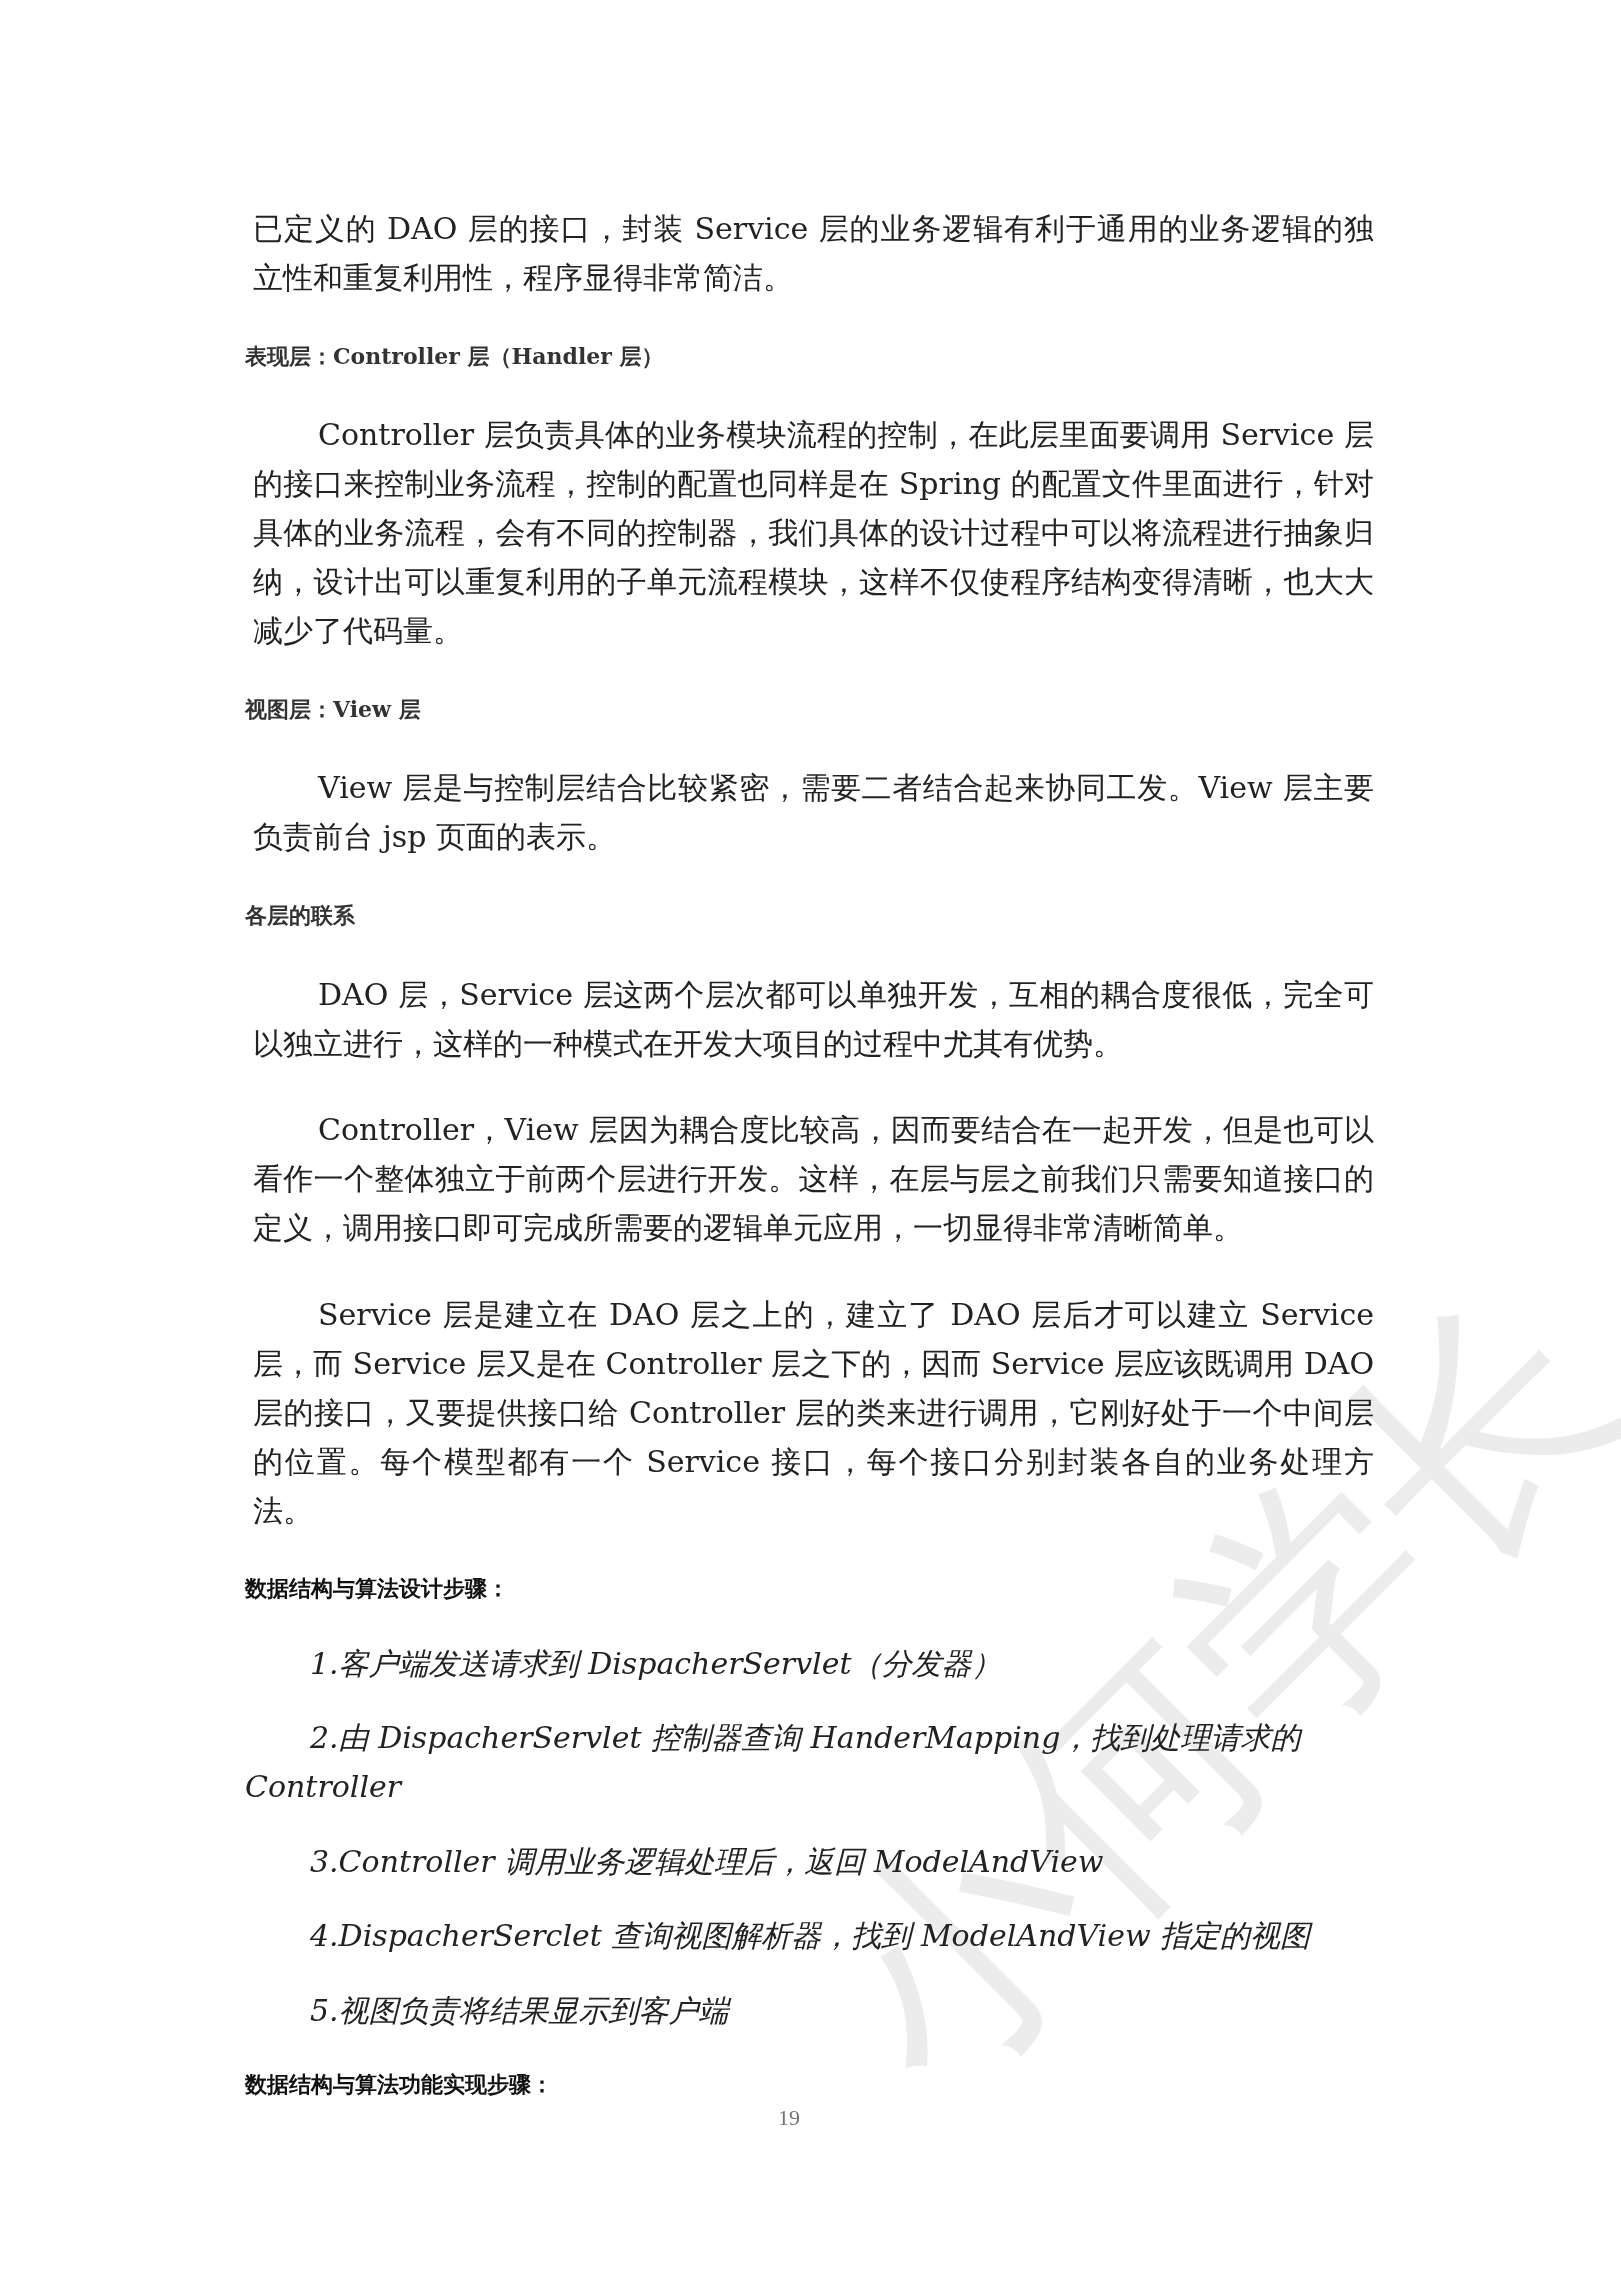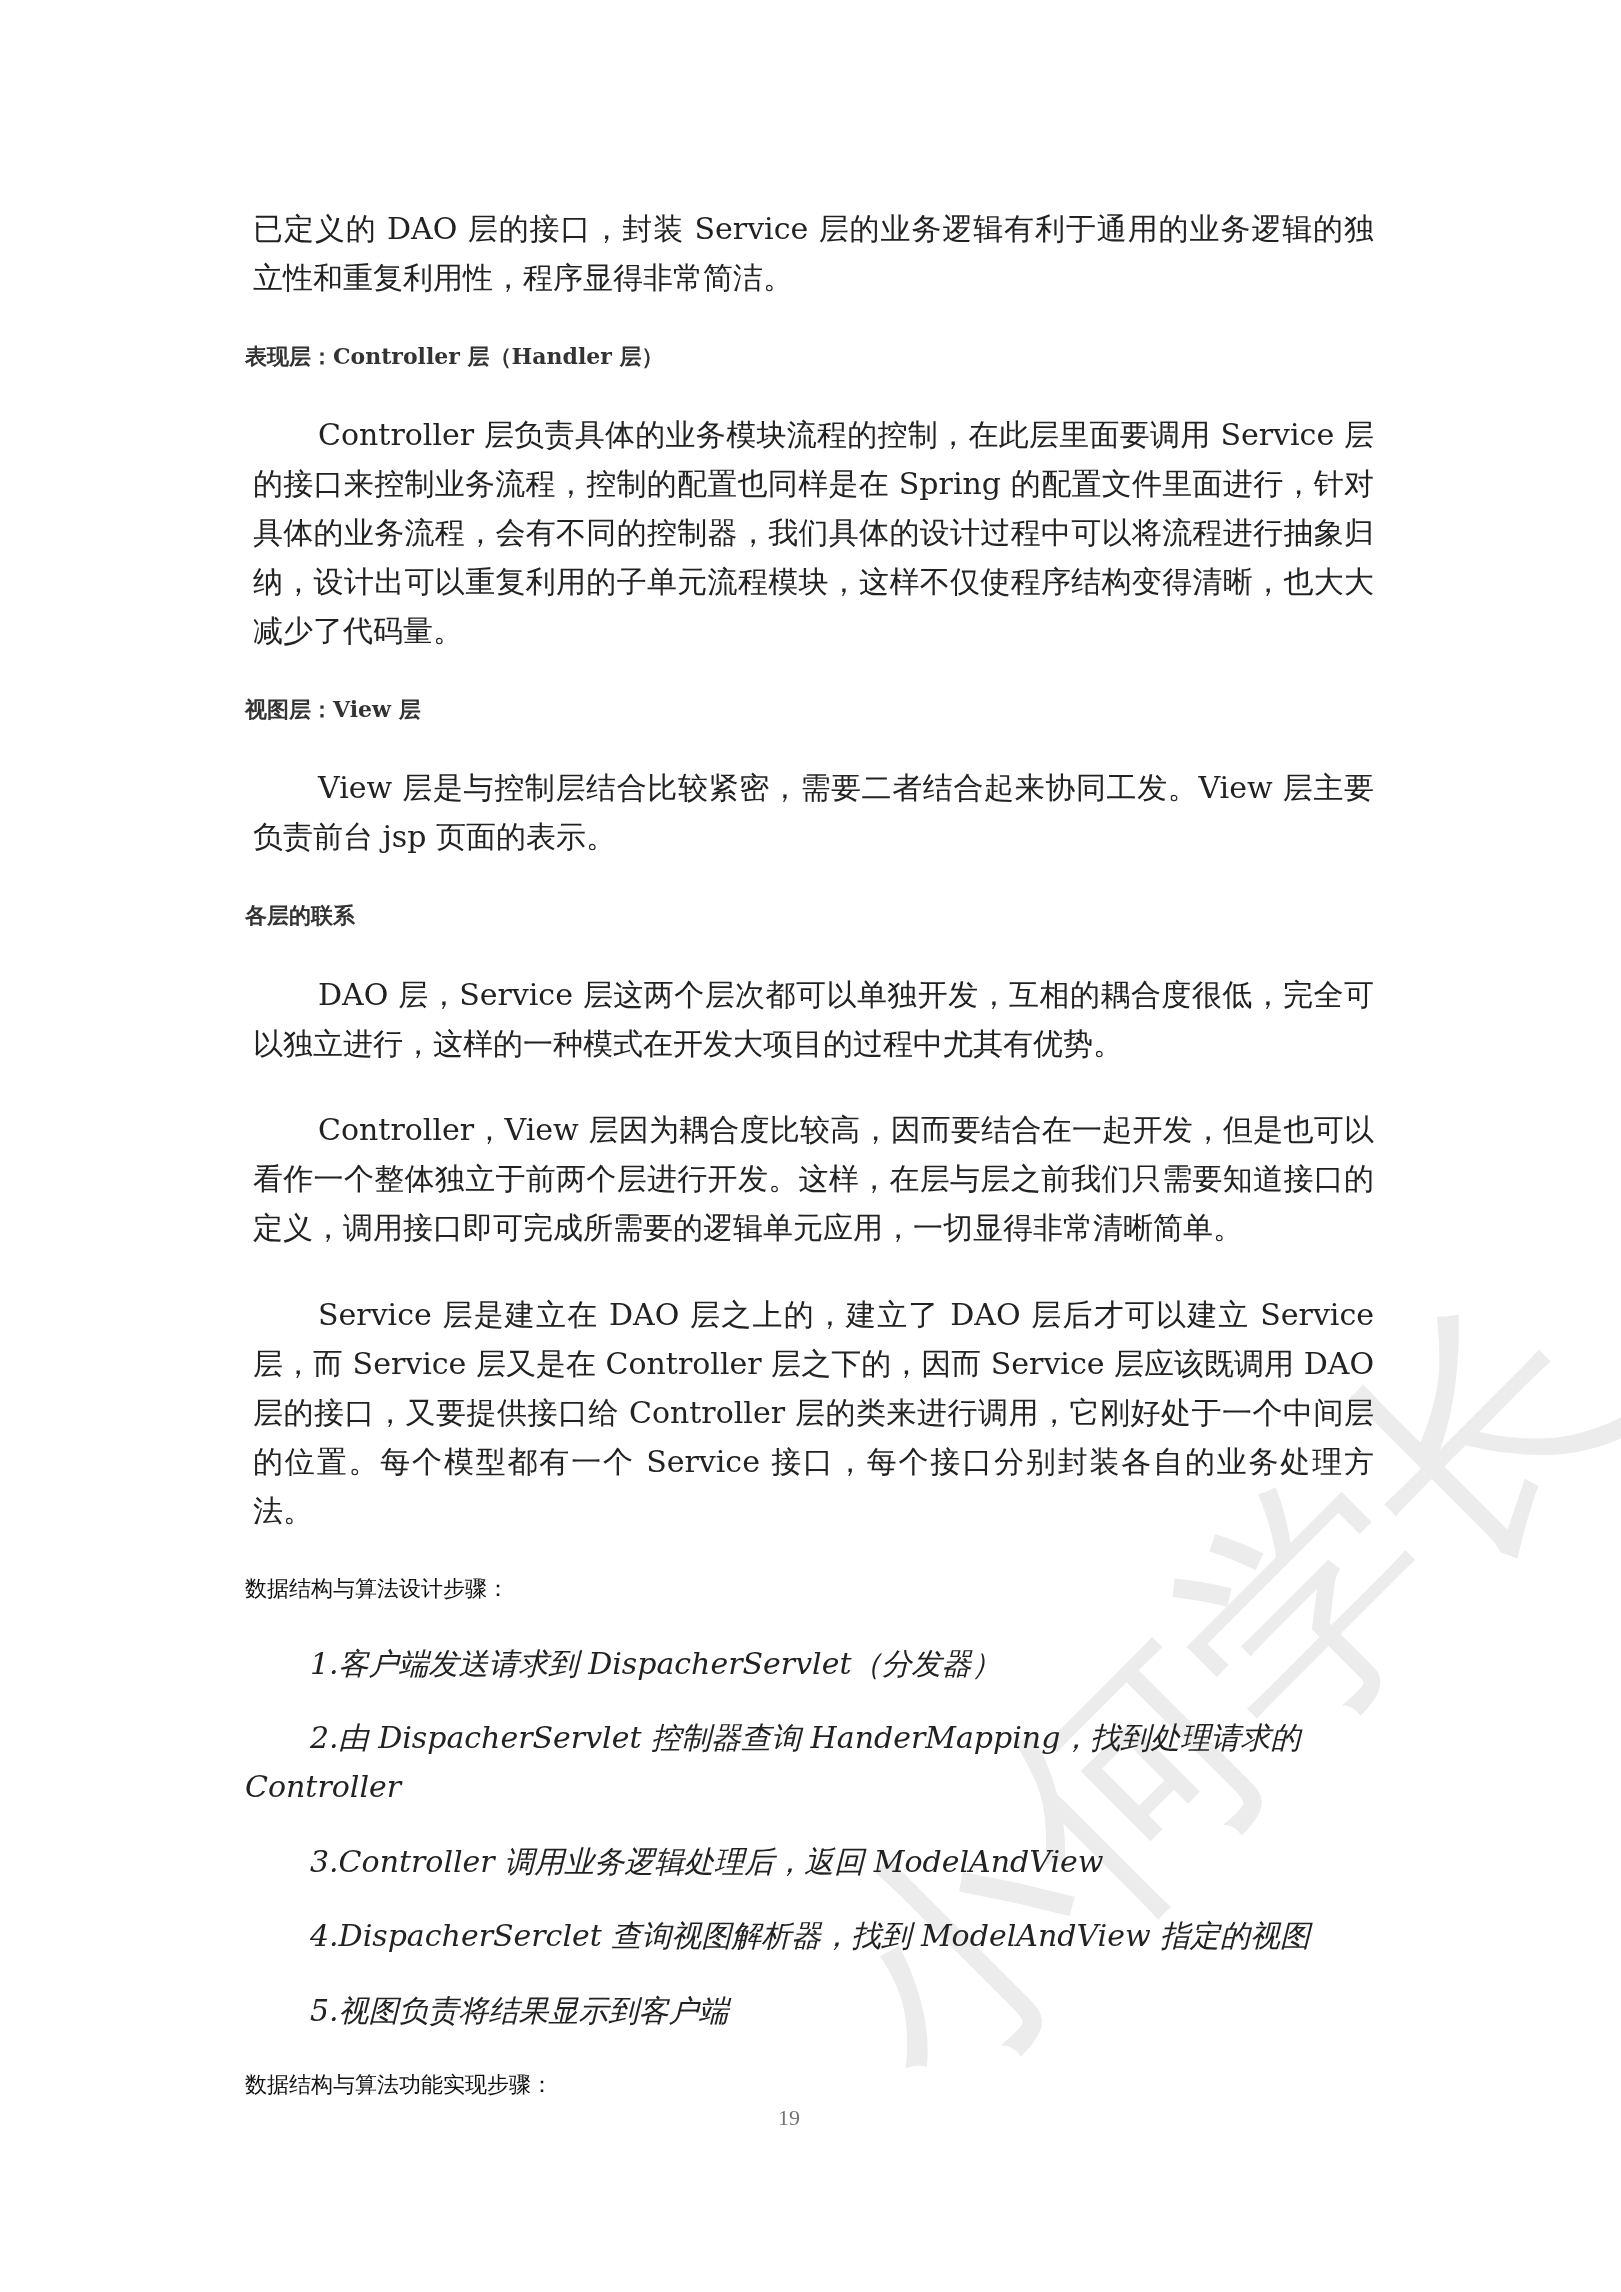--- a/index.html
+++ b/index.html
@@ -34,21 +34,21 @@
       text-align: justify;
     }
     .indent { text-indent: 65px; }
     .heading {
       margin: 0;
       font-size: 22px;
       line-height: 49px;
       color: #333333;
     }
     .heading.bold {
-      font-weight: normal;
+      font-weight: bold;
       color: #111111;
     }
     .gap-s { height: 21.6px; }
     .gap-m { height: 25.5px; }
     .step {
       margin: 0;
       padding-left: 65px;
       font-style: italic;
     }
     .step.wrap-left {

